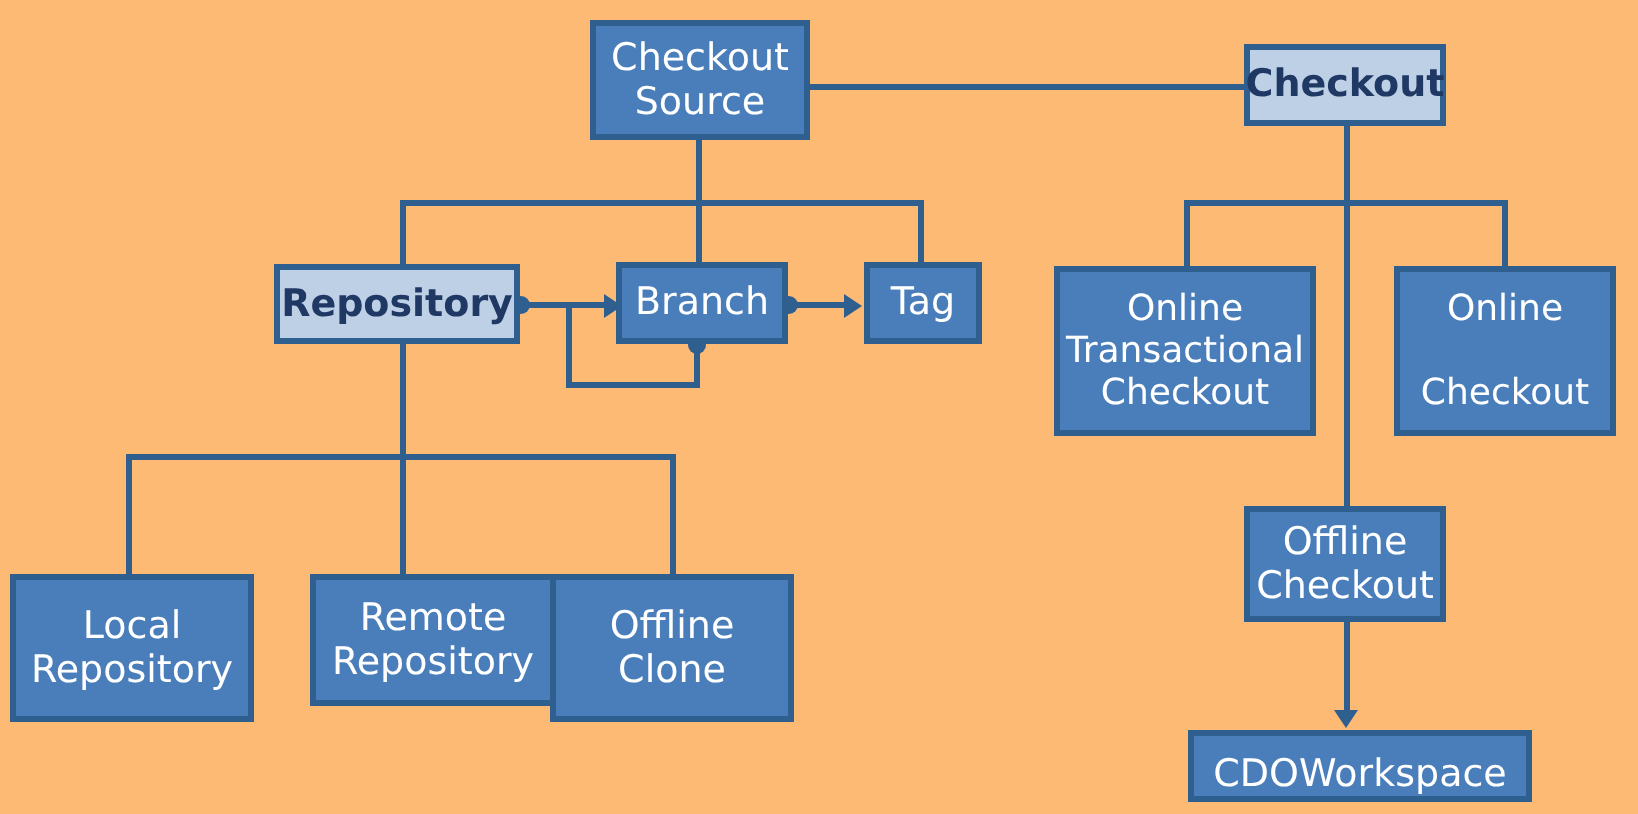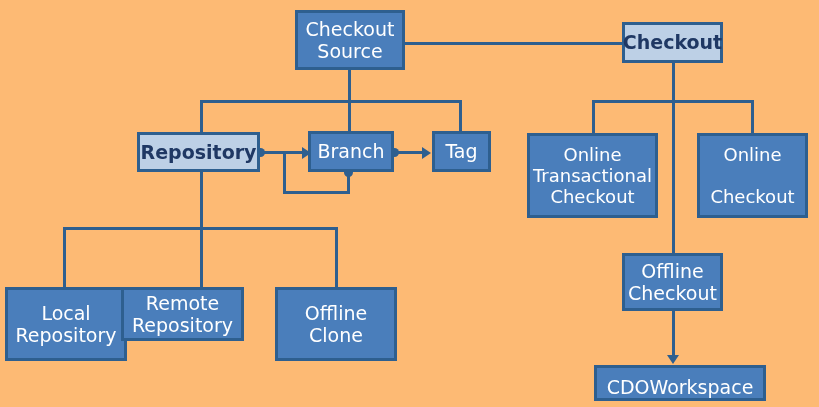--- a/index.html
+++ b/index.html
@@ -125,21 +125,21 @@
     <span class="lbl">Tag</span>
   </div>
 
   <div class="node fill-dark" style="left:5px;top:287px;width:122px;height:74px;align-items:center;">
     <span class="lbl">
       <span>Local</span><br>
       <span>Repository</span>
     </span>
   </div>
 
-  <div class="node fill-dark" style="left:121px;top:287px;width:123px;height:54px;">
+  <div class="node fill-dark" style="left:155px;top:287px;width:123px;height:66px;">
     <span class="lbl">
       <span>Remote</span><br>
       <span>Repository</span>
     </span>
   </div>
 
   <div class="node fill-dark" style="left:275px;top:287px;width:122px;height:74px;">
     <span class="lbl">
       <span>Offline</span><br>
       <span>Clone</span>

